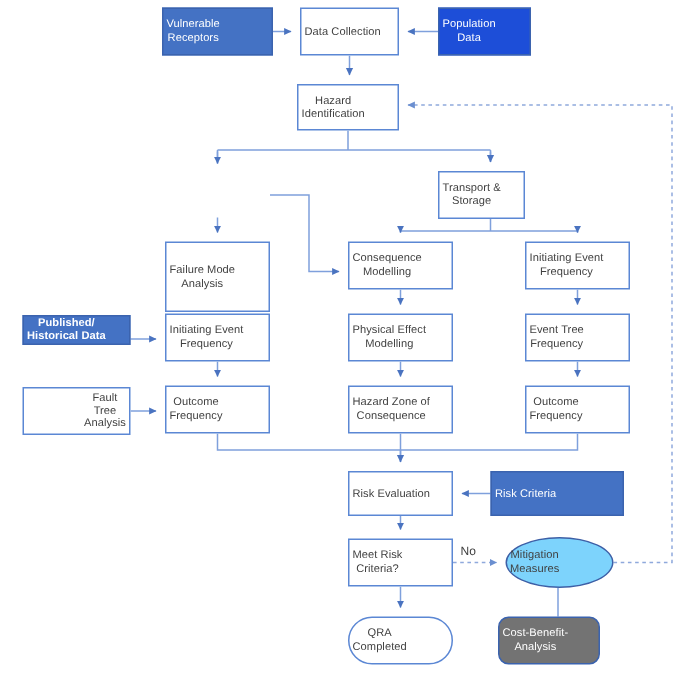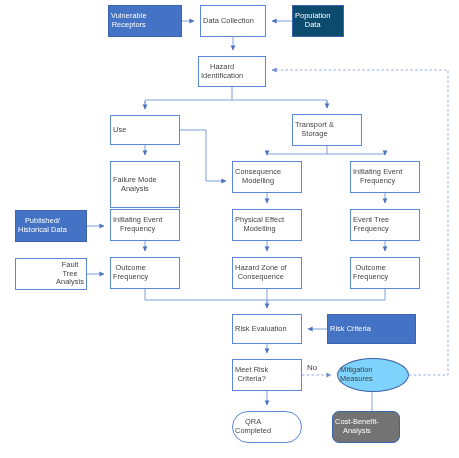--- a/index.html
+++ b/index.html
@@ -131,49 +131,46 @@
   </svg>
 
   <div class="node n-filled" style="left: 108px; top: 5px; width: 74px; height: 32px; background: rgb(68, 114, 196); color: rgb(255, 255, 255);">
     <span>Vulnerable<br>Receptors</span>
   </div>
 
   <div class="node n-outline" style="left: 200px; top: 5px; width: 66px; height: 32px; border-color: rgb(91, 135, 212); color: rgb(63, 63, 63);">
     <span>Data Collection</span>
   </div>
 
-  <div class="node n-filled" style="left: 292px; top: 5px; width: 52px; height: 32px; background: #0c4a6e; color: rgb(255, 255, 255);">
+  <div class="node n-filled" style="left: 292px; top: 5px; width: 62px; height: 32px; background: #1d4ed8; color: rgb(255, 255, 255);">
     <span>Population<br>Data</span>
   </div>
 
   <div class="node n-outline" style="left: 198px; top: 56px; width: 68px; height: 31px; border-color: rgb(91, 135, 212); color: rgb(63, 63, 63);">
     <span>Hazard<br>Identification</span>
   </div>
 
-  <div class="node n-outline" style="left: 110px; top: 115px; width: 70px; height: 30px; border-color: rgb(91, 135, 212); color: rgb(63, 63, 63);">
-    <span>Use</span>
-  </div>
-
-  <div class="node n-outline" style="left: 292px; top: 114px; width: 70px; height: 32px; border-color: rgb(91, 135, 212); color: rgb(63, 63, 63);">
+
+  <div class="node n-outline" style="left: 292px; top: 114px; width: 58px; height: 32px; border-color: rgb(91, 135, 212); color: rgb(63, 63, 63);">
     <span>Transport &amp;<br>Storage</span>
   </div>
 
   <div class="node n-outline" style="left: 110px; top: 161px; width: 70px; height: 47px; border-color: rgb(91, 135, 212); color: rgb(63, 63, 63);">
     <span>Failure Mode<br>Analysis</span>
   </div>
 
   <div class="node n-outline" style="left: 232px; top: 161px; width: 70px; height: 32px; border-color: rgb(91, 135, 212); color: rgb(63, 63, 63);">
     <span>Consequence<br>Modelling</span>
   </div>
 
   <div class="node n-outline" style="left: 350px; top: 161px; width: 70px; height: 32px; border-color: rgb(91, 135, 212); color: rgb(63, 63, 63);">
     <span>Initiating Event<br>Frequency</span>
   </div>
 
-  <div class="node n-filled" style="left: 15px; top: 210px; width: 72px; height: 32px; background: rgb(68, 114, 196); color: rgb(255, 255, 255);">
+  <div class="node n-filled" style="left: 15px; top: 210px; width: 72px; height: 20px; background: rgb(68, 114, 196); color: rgb(255, 255, 255); font-weight: bold;">
     <span>Published/<br>Historical Data</span>
   </div>
 
   <div class="node n-outline" style="left: 110px; top: 209px; width: 70px; height: 32px; border-color: rgb(91, 135, 212); color: rgb(63, 63, 63);">
     <span>Initiating Event<br>Frequency</span>
   </div>
 
   <div class="node n-outline" style="left: 232px; top: 209px; width: 70px; height: 32px; border-color: rgb(91, 135, 212); color: rgb(63, 63, 63);">
     <span>Physical Effect<br>Modelling</span>
   </div>

